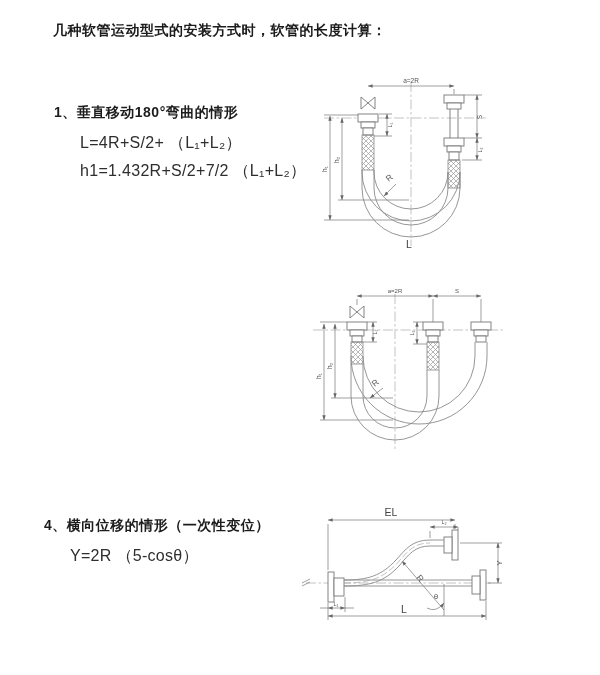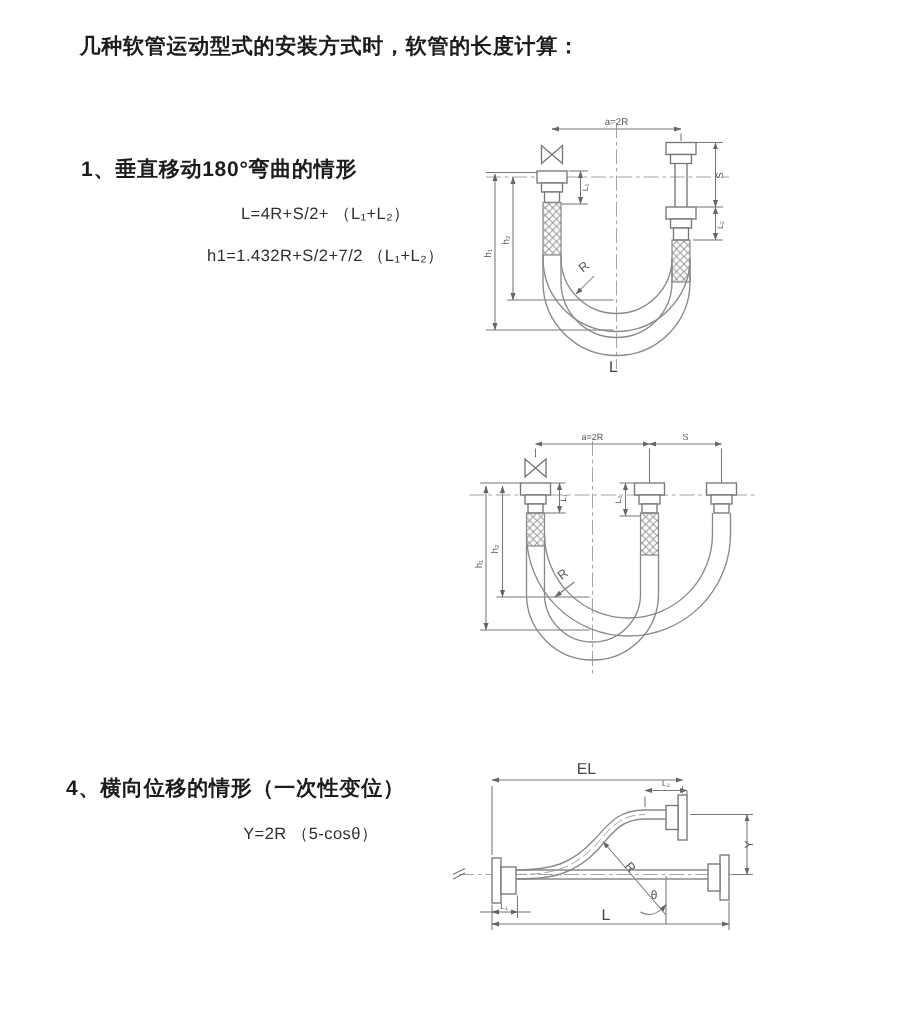--- a/index.html
+++ b/index.html
@@ -6,21 +6,21 @@
   .page{
     position:relative;width:600px;height:675px;background:#ffffff;overflow:hidden;
     font-family:"Liberation Sans","DejaVu Sans",sans-serif;color:#222;
   }
   .page-title{
     position:absolute;left:35px;top:22px;font-size:14px;font-weight:bold;
     letter-spacing:0.5px;color:#1c1c1c;white-space:nowrap;margin-left:18px;
   }
   .sec-text{position:absolute;width:300px;}
   .sec-heading{font-size:14px;font-weight:bold;color:#1c1c1c;margin:0 0 11px 0;letter-spacing:0.5px;white-space:nowrap;}
-  .formula{font-size:11px;color:#2e2e2e;margin:0 0 0 26px;padding:0;height:28px;line-height:20px;letter-spacing:0.3px;white-space:nowrap;text-align:center;}
+  .formula{font-size:16px;color:#2e2e2e;margin:0 0 0 26px;padding:0;height:28px;line-height:20px;letter-spacing:0.3px;white-space:nowrap;}
   .sec1{left:54px;top:104px;}
   .sec2{left:44px;top:300px;}
   .sec3{left:44px;top:517px;}
   .dia{position:absolute;}
   .dia1{left:306px;top:66px;}
   .dia2{left:303px;top:282px;}
   .dia3{left:298px;top:496px;}
   svg{display:block;}
   svg text{font-family:"Liberation Sans","DejaVu Sans",sans-serif;}
 </style>

